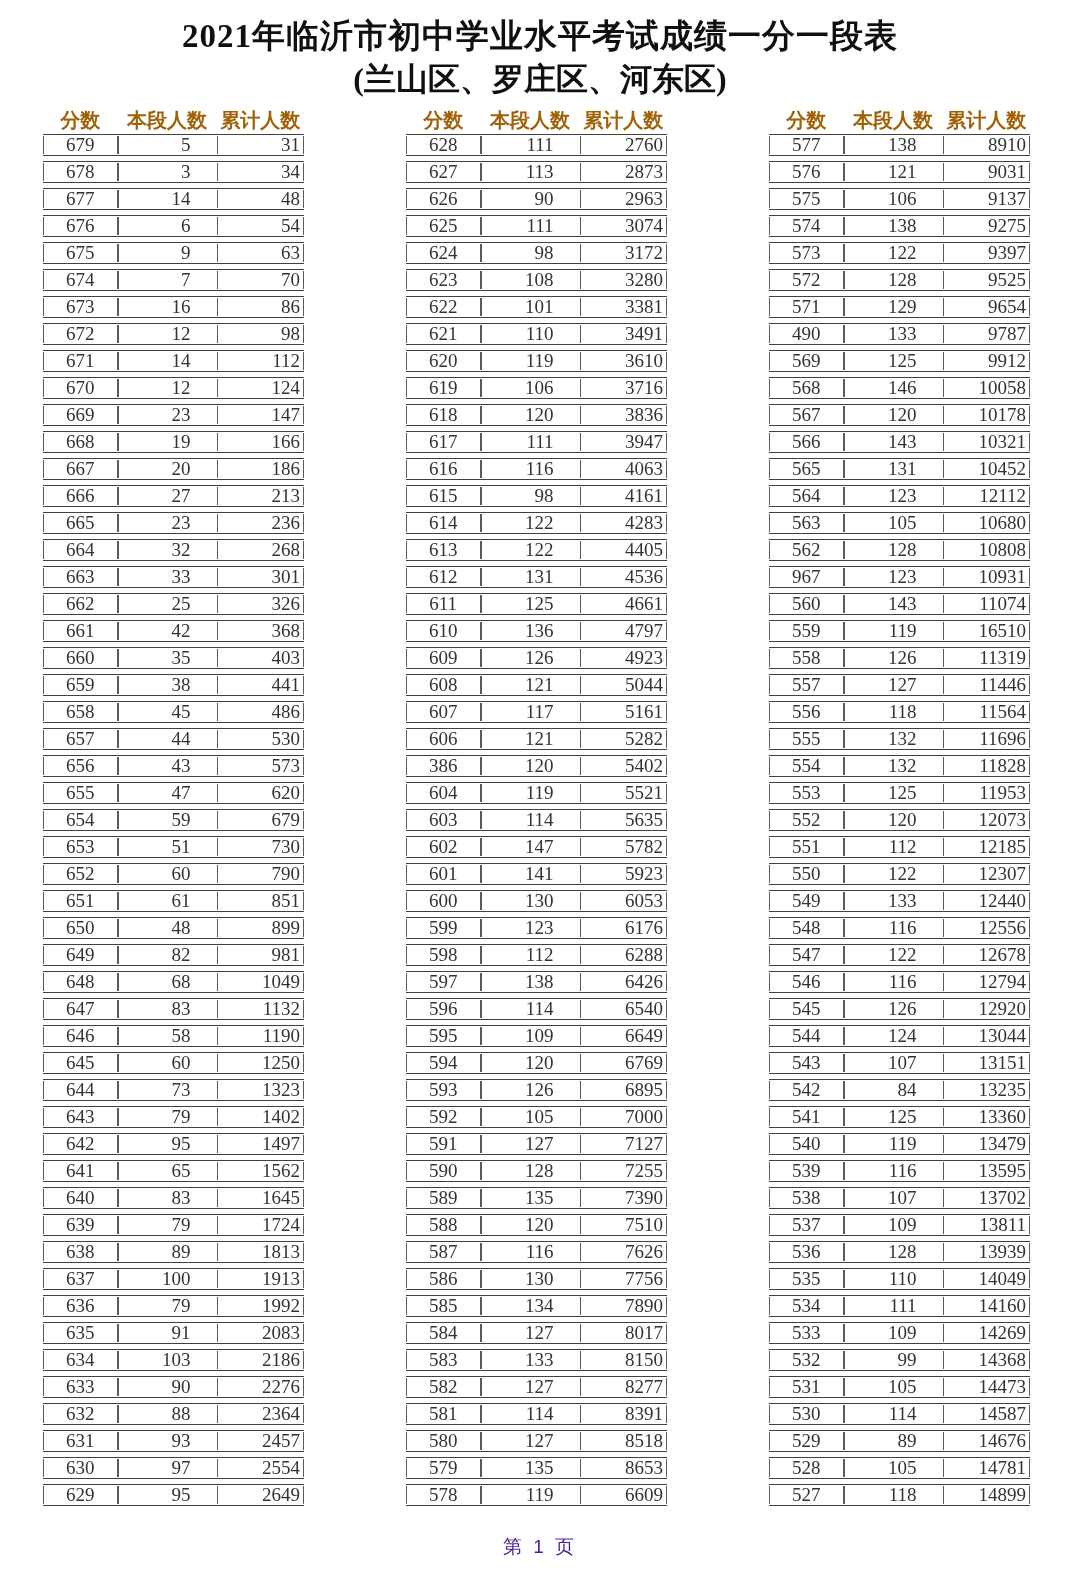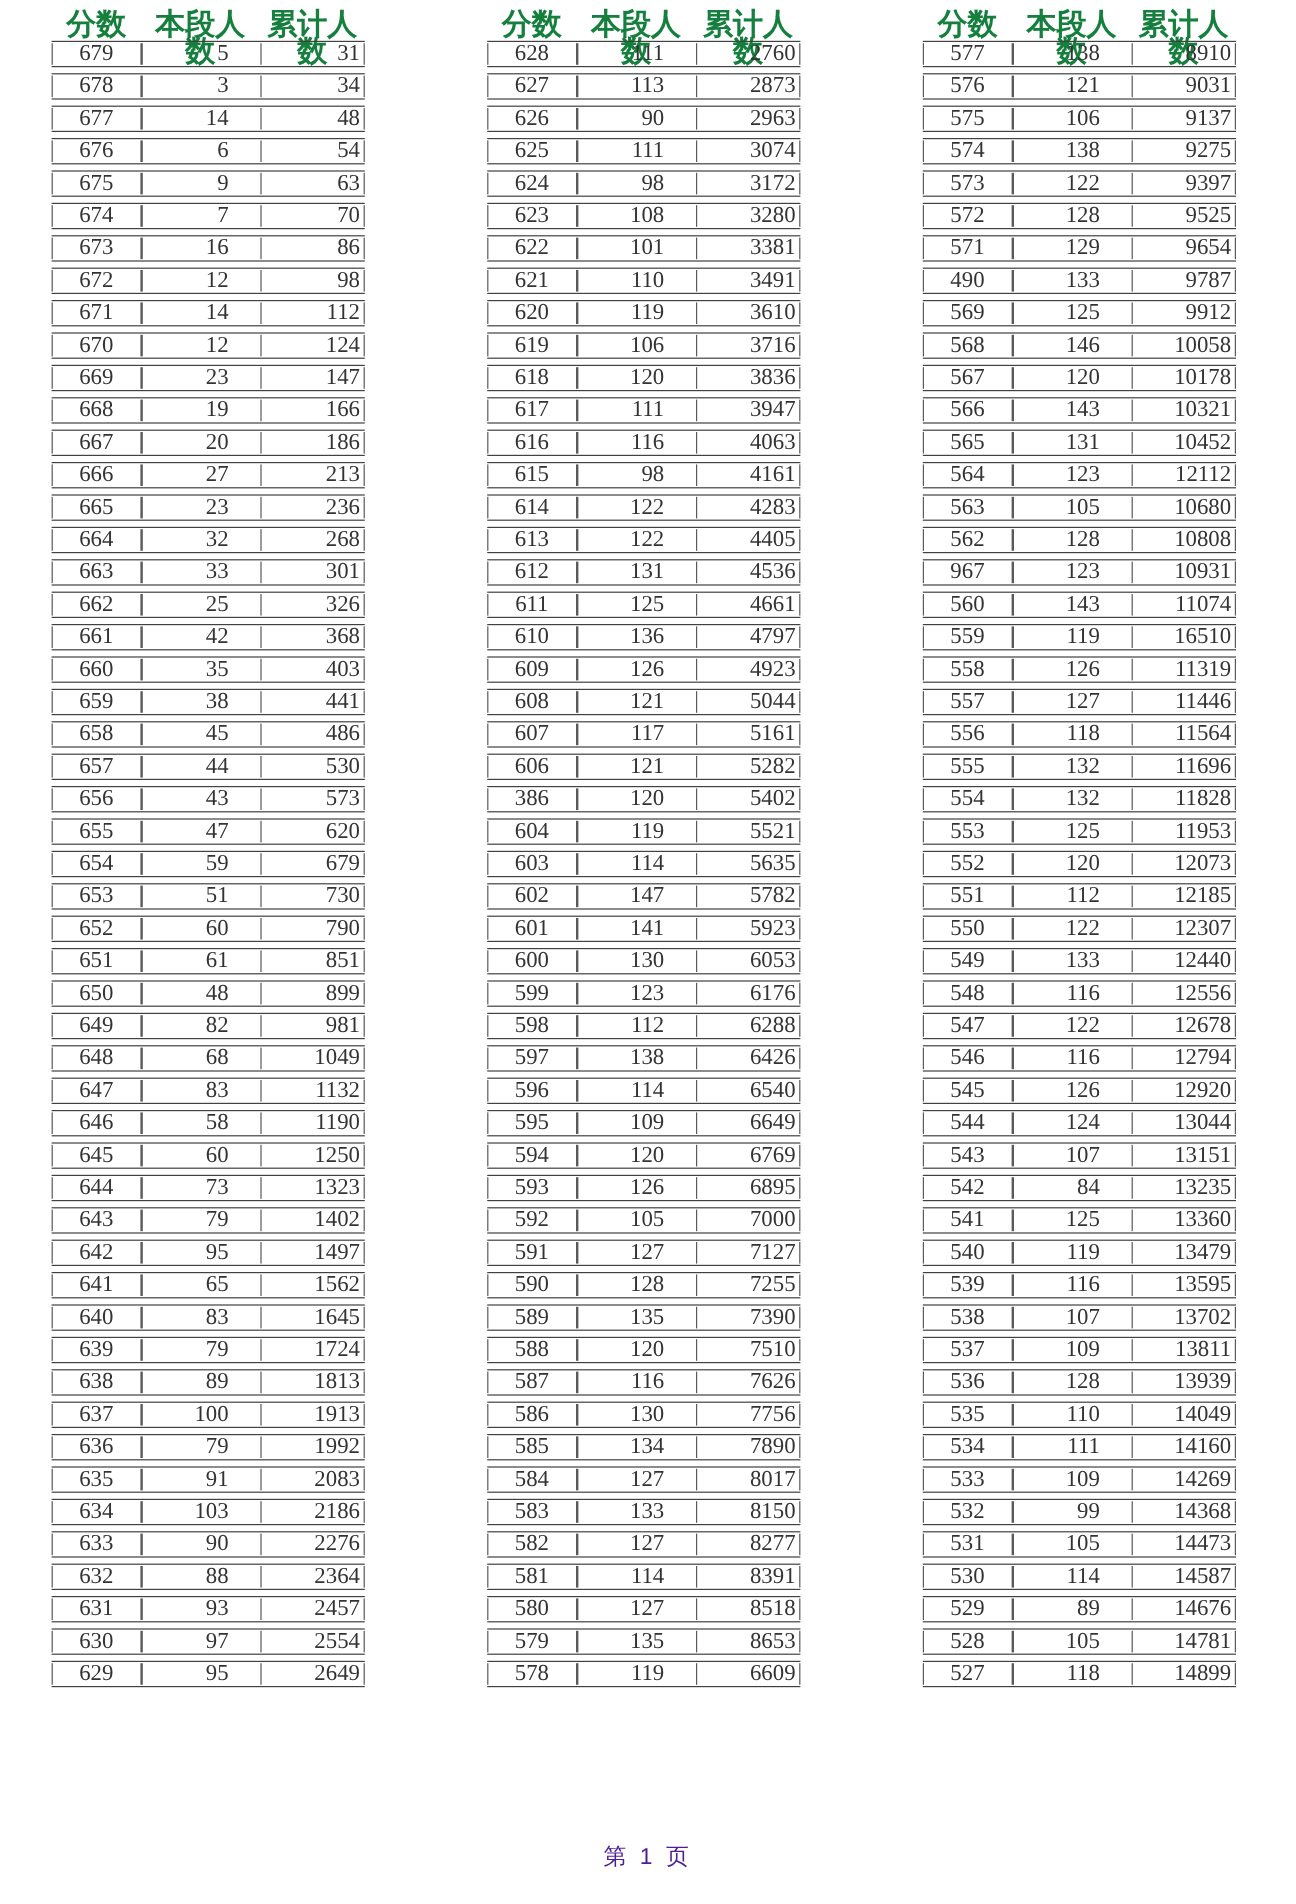--- a/index.html
+++ b/index.html
@@ -6,21 +6,21 @@
   .page{
     width:1080px;height:1587px;background:#ffffff;position:relative;
     margin:0 auto;overflow:hidden;
     font-family:"Liberation Serif","DejaVu Serif",serif;color:#2e2e2e;
   }
   .title-block{text-align:center;padding-top:14px;font-weight:bold;color:#101010;}
   .title-line1{font-size:33px;line-height:44px;letter-spacing:1px;}
   .title-line2{font-size:32px;line-height:42px;}
   .tables{display:flex;justify-content:space-between;padding:9px 50px 0 43px;}
   .stable{width:261px;}
-  .t-head{display:flex;font-weight:bold;font-size:25px;height:23px;line-height:23px;margin-bottom:2px;color:#15803d;}
+  .t-head{display:flex;font-weight:bold;font-size:20px;height:23px;line-height:23px;margin-bottom:2px;color:#a16207;}
   .t-head span{display:block;text-align:center;}
   .h0{width:28.5%;}
   .h1{width:38%;}
   .h2{width:33.5%;}
   .t-row{
     display:flex;position:relative;height:22px;box-sizing:border-box;
     border-top:1.4px solid #414141;border-bottom:1.4px solid #414141;
     margin-bottom:5px;font-size:19px;line-height:19.5px;color:#333333;
   }
   .t-row::before,.t-row::after{
@@ -39,20 +39,24 @@
     position:absolute;left:0;right:0;bottom:27px;text-align:center;
     font-family:"Liberation Sans","DejaVu Sans",sans-serif;
     font-size:19px;color:#4c1d95;letter-spacing:3px;
   }
 </style>
 </head>
 <body>
 
 <div class="page">
 
+  <div class="title-block">
+    <div class="title-line1">2021年临沂市初中学业水平考试成绩一分一段表</div>
+    <div class="title-line2">(兰山区、罗庄区、河东区)</div>
+  </div>
 
   <div class="tables">
 
     <div class="stable">
       <div class="t-head">
         <span class="h0">分数</span>
         <span class="h1">本段人数</span>
         <span class="h2">累计人数</span>
       </div>
       <div>

